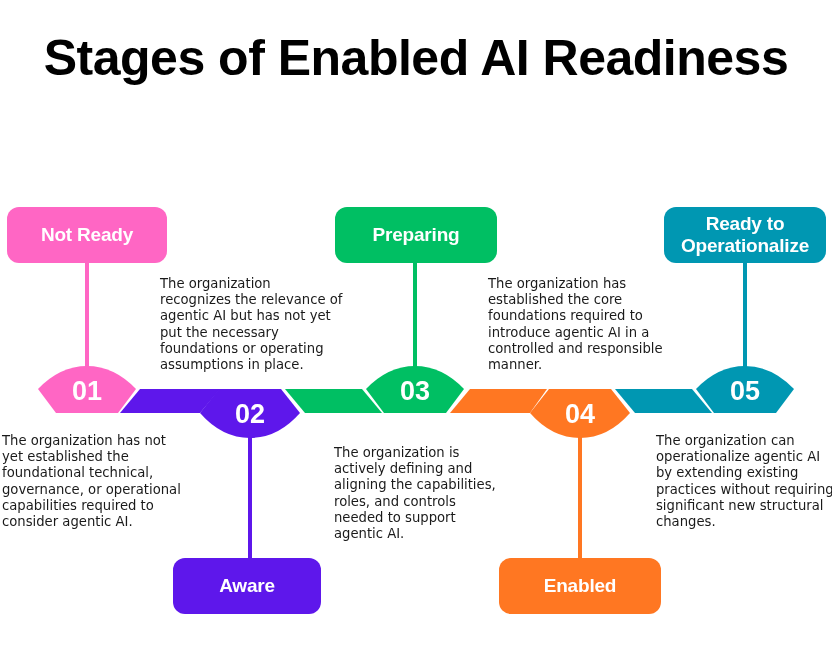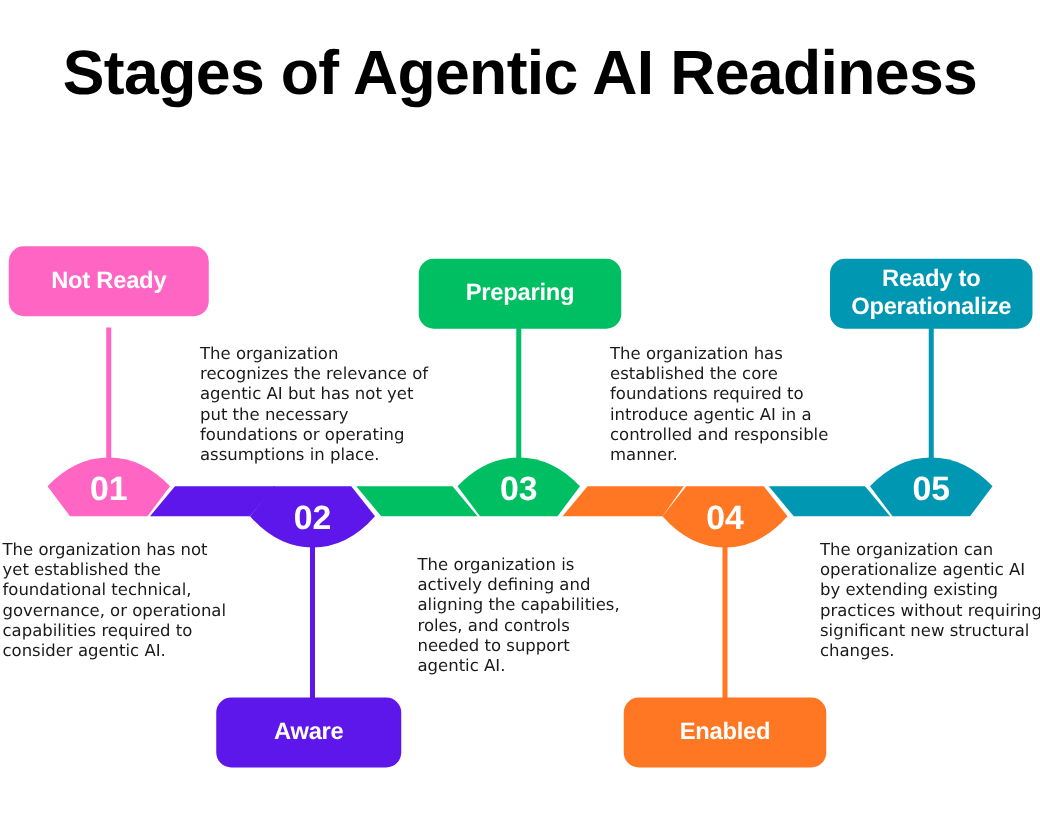--- a/index.html
+++ b/index.html
@@ -6,21 +6,21 @@
   body { width: 832px; height: 657px; position: relative; overflow: hidden; font-family: "Liberation Sans", "DejaVu Sans", sans-serif; }
   .title { position: absolute; left: 0; top: 30px; width: 832px; text-align: center; font-family: "Liberation Sans", sans-serif; font-weight: 700; font-size: 50px; line-height: 56px; color: #000; letter-spacing: -0.5px; }
   .stage-box { position: absolute; width: 162px; height: 56px; border-radius: 12px; color: #fff; font-weight: 700; font-size: 19px; display: flex; align-items: center; justify-content: center; text-align: center; line-height: 22px; letter-spacing: -0.2px; }
   .desc { position: absolute; font-family: "DejaVu Sans", sans-serif; font-size: 13.2px; line-height: 16.2px; color: #1a1a1a; text-align: left; }
   svg.diagram { position: absolute; left: 0; top: 0; }
   .num { font-family: "Liberation Sans", sans-serif; font-weight: 700; font-size: 27px; fill: #fff; }
 </style>
 </head>
 <body>
 
-<div class="title">Stages of Agentic AI Readiness</div>
+<div class="title">Stages of Enabled AI Readiness</div>
 
 <svg class="diagram" width="832" height="657">
 
   <polygon points="140,389 220,389 200,413 120,413" fill="#5e17eb"></polygon>
   <polygon points="285,389 362,389 382,413 305,413" fill="#00bf63"></polygon>
   <polygon points="470,389 547,389 530,413 450,413" fill="#ff7722"></polygon>
   <polygon points="615,389 692,389 712,413 635,413" fill="#0097b2"></polygon>
 
   <rect x="85" y="262" width="4" height="106" fill="#ff66c4"></rect>
   <rect x="248" y="436" width="4" height="124" fill="#5e17eb"></rect>
@@ -35,21 +35,21 @@
   <path d="M219,389 L281,389 L300,413 Q278,438 250,438 Q222,438 200,413 Z" fill="#5e17eb"></path>
   <path d="M549,389 L611,389 L630,413 Q608,438 580,438 Q552,438 530,413 Z" fill="#ff7722"></path>
 
   <text class="num" x="87" y="400" text-anchor="middle">01</text>
   <text class="num" x="250" y="423" text-anchor="middle">02</text>
   <text class="num" x="415" y="400" text-anchor="middle">03</text>
   <text class="num" x="580" y="423" text-anchor="middle">04</text>
   <text class="num" x="745" y="400" text-anchor="middle">05</text>
 </svg>
 
-<div class="stage-box" style="left:7px; top:197px; width:160px; background:#ff66c4;">Not Ready</div>
+<div class="stage-box" style="left:7px; top:207px; width:160px; background:#ff66c4;">Not Ready</div>
 <div class="stage-box" style="left:173px; top:558px; width:148px; background:#5e17eb;">Aware</div>
 <div class="stage-box" style="left:335px; top:207px; background:#00bf63;text-align:center;">Preparing</div>
 <div class="stage-box" style="left:499px; top:558px; background:#ff7722;">Enabled</div>
 <div class="stage-box" style="left:664px; top:207px; background:#0097b2; padding:0 20px; box-sizing:border-box;">Ready to Operationalize</div>
 
 <div class="desc" style="left:2px; top:433px; width:182px;">The organization has not yet established the foundational technical, governance, or operational capabilities required to consider agentic AI.</div>
 <div class="desc" style="left:160px; top:276px; width:184px;">The organization recognizes the relevance of agentic AI but has not yet put the necessary foundations or operating assumptions in place.</div>
 <div class="desc" style="left:334px; top:433px; width:164px;margin-top:12px;">The organization is actively defining and aligning the capabilities, roles, and controls needed to support agentic AI.</div>
 <div class="desc" style="left:488px; top:276px; width:188px;">The organization has established the core foundations required to introduce agentic AI in a controlled and responsible manner.</div>
 <div class="desc" style="left:656px; top:433px; width:178px;">The organization can operationalize agentic AI by extending existing practices without requiring significant new structural changes.</div>

